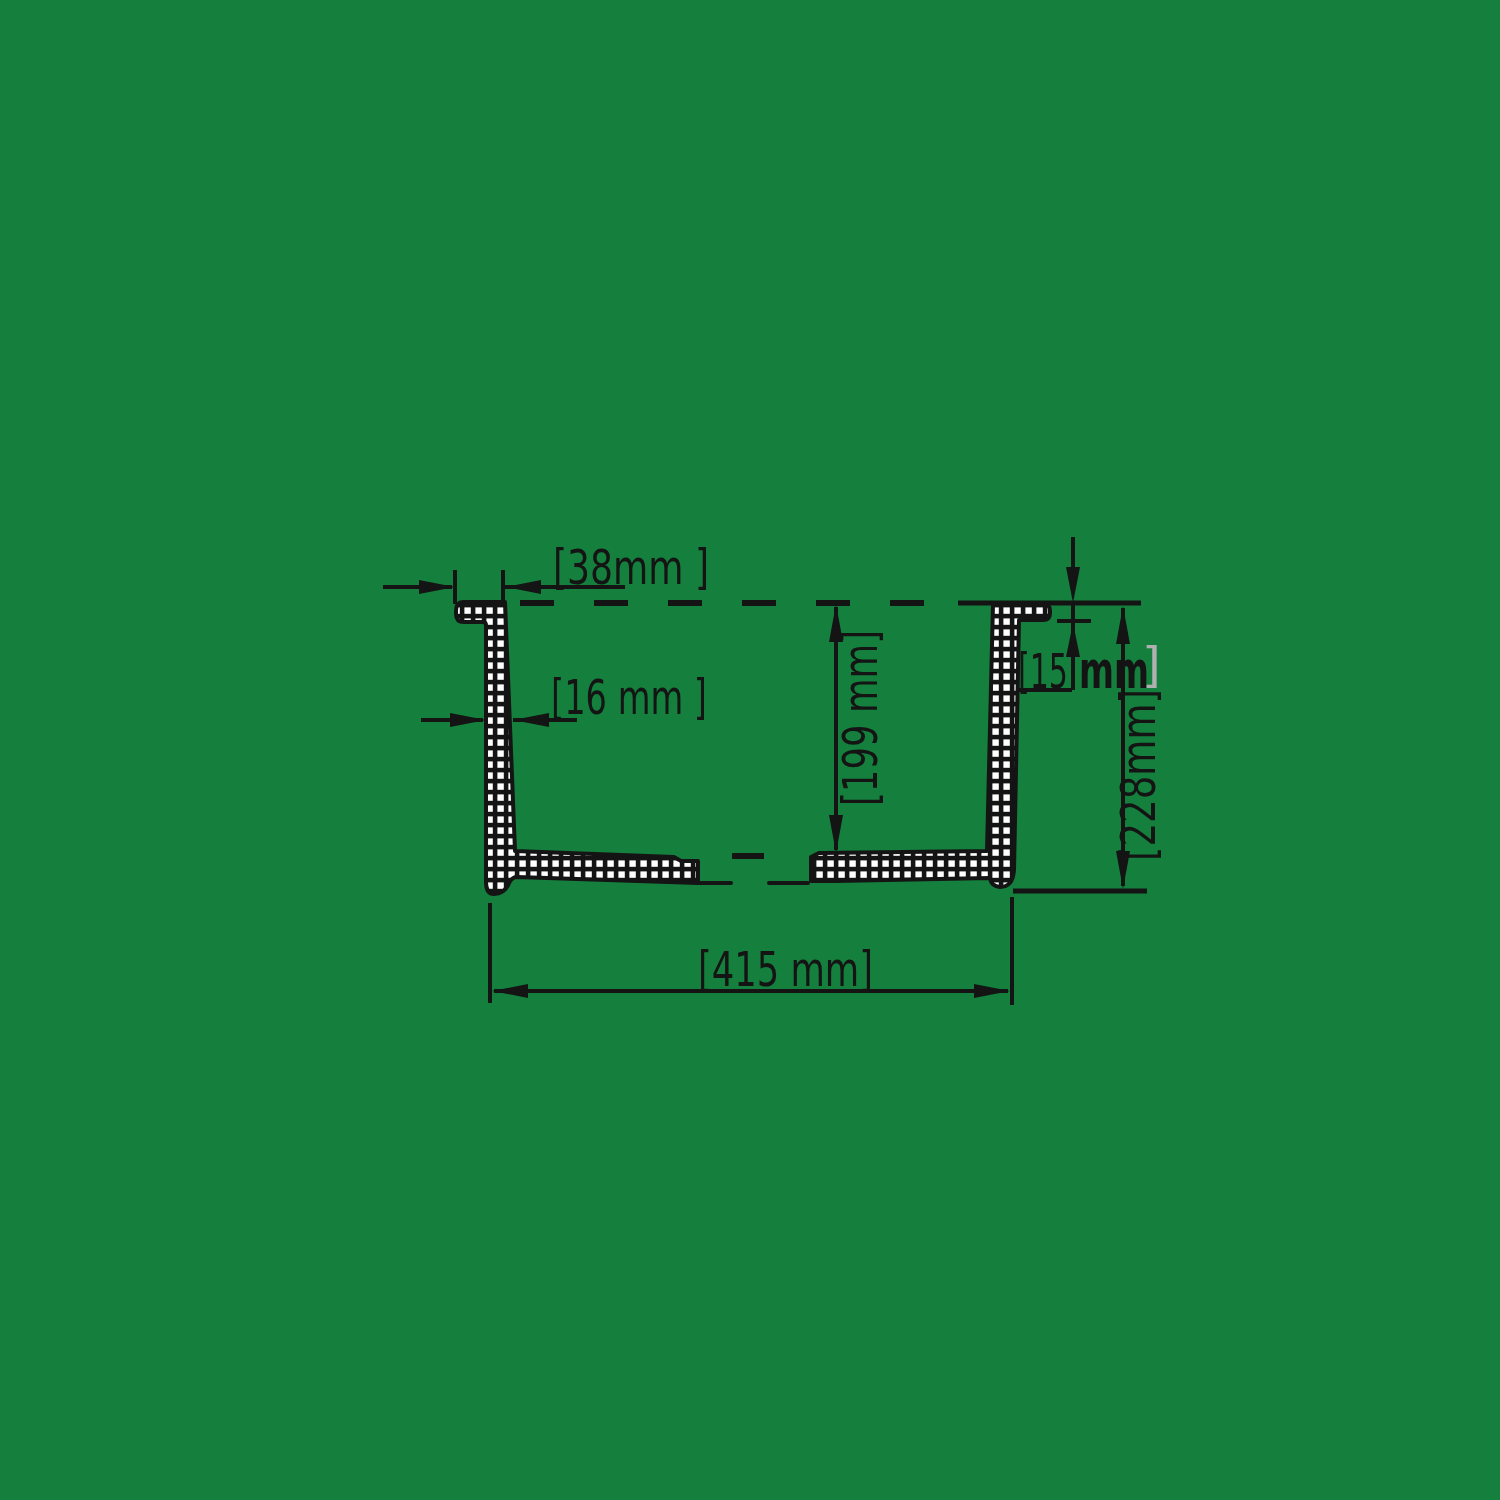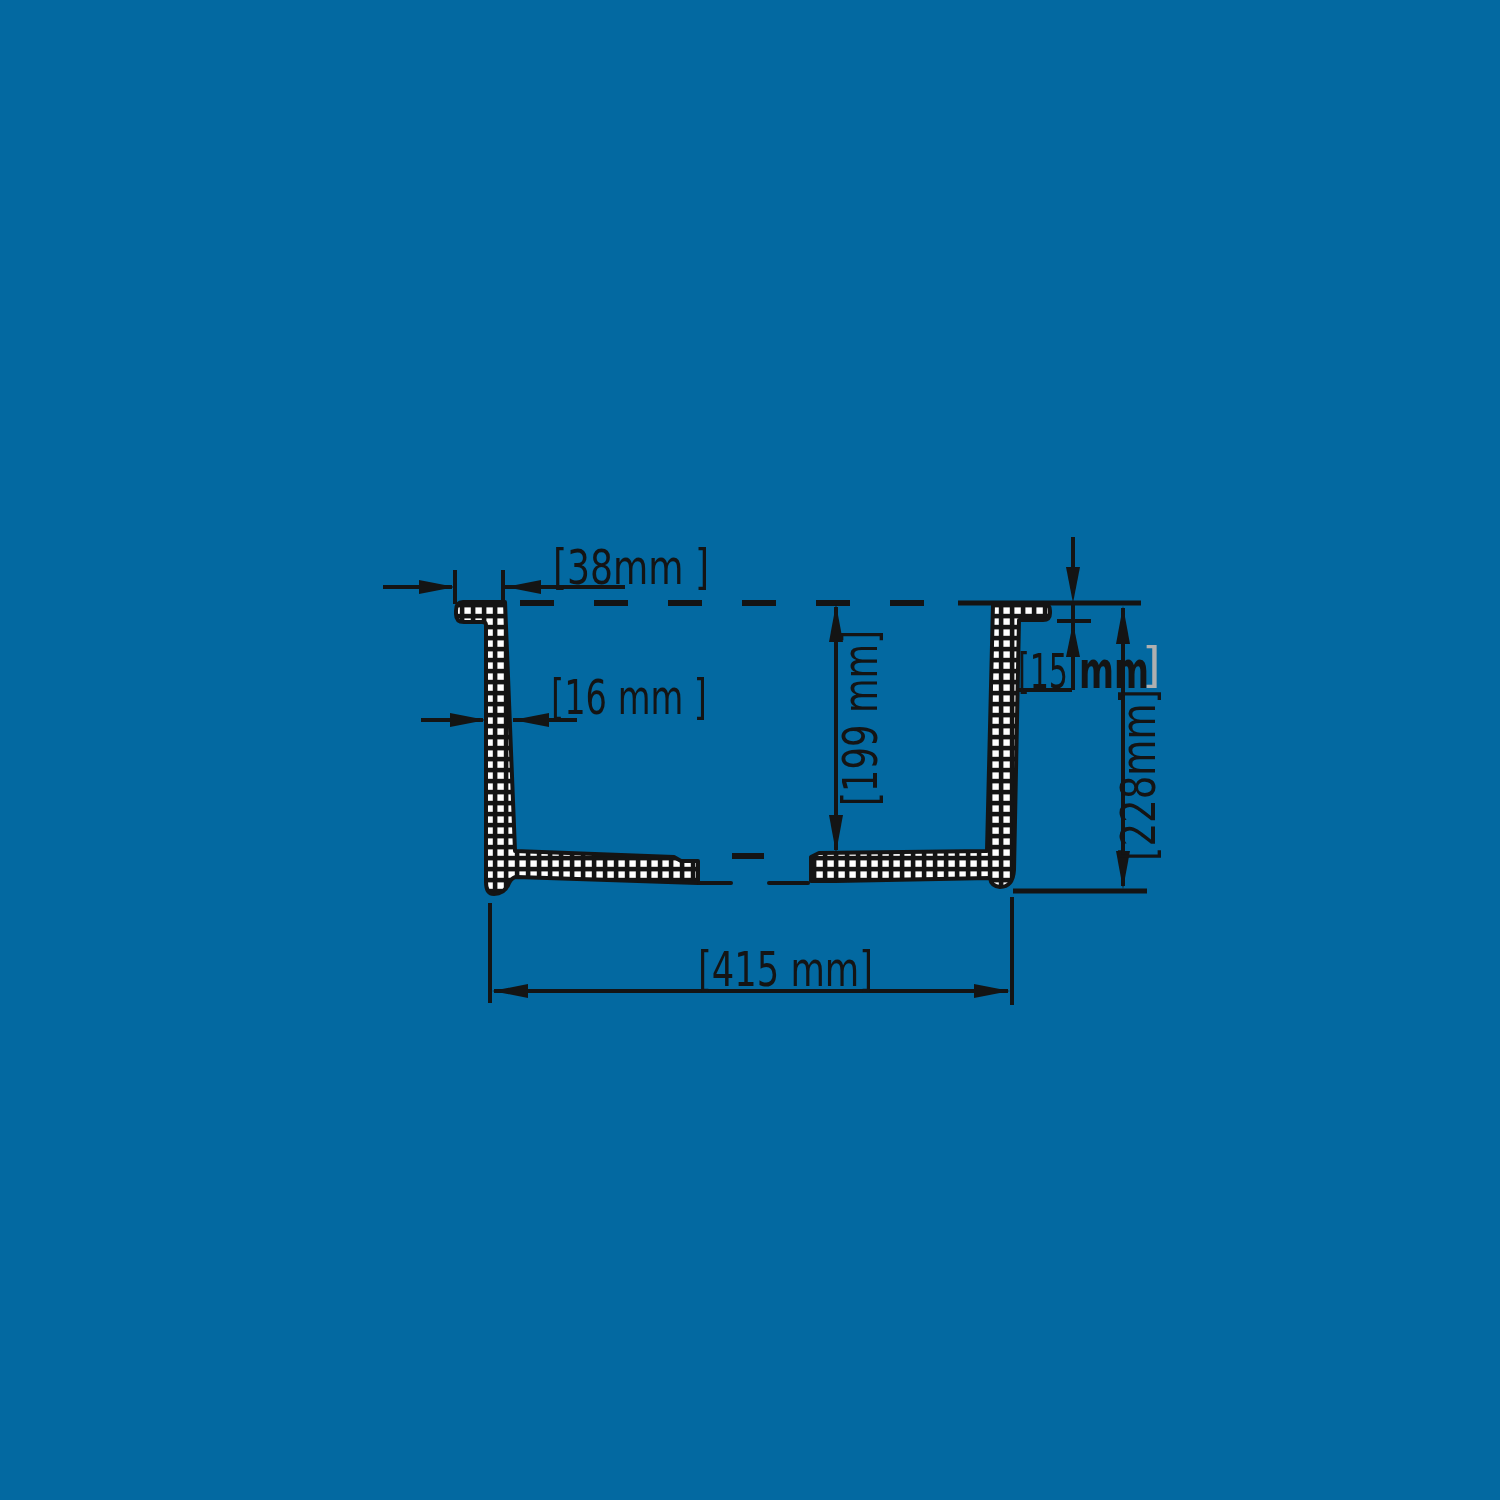--- a/index.html
+++ b/index.html
@@ -1,19 +1,19 @@
 <!DOCTYPE html>
 <html><head>
 <meta charset="utf-8">
 <style>
   html, body { margin: 0; padding: 0; background: #ffffff; }
   .stage {
     position: relative;
     width: 1500px; height: 1500px;
-    background: #0369a1;
+    background: #15803d;
     overflow: hidden;
   }
   svg { display: block; }
   text {
     font-family: "DejaVu Sans", "Liberation Sans", sans-serif;
     fill: #141414;
   }
   .dim-label { font-size: 48px; }
   .dim-label-bold { font-size: 52px; font-weight: bold; }
   .muted { fill: #b0b0b0; }

